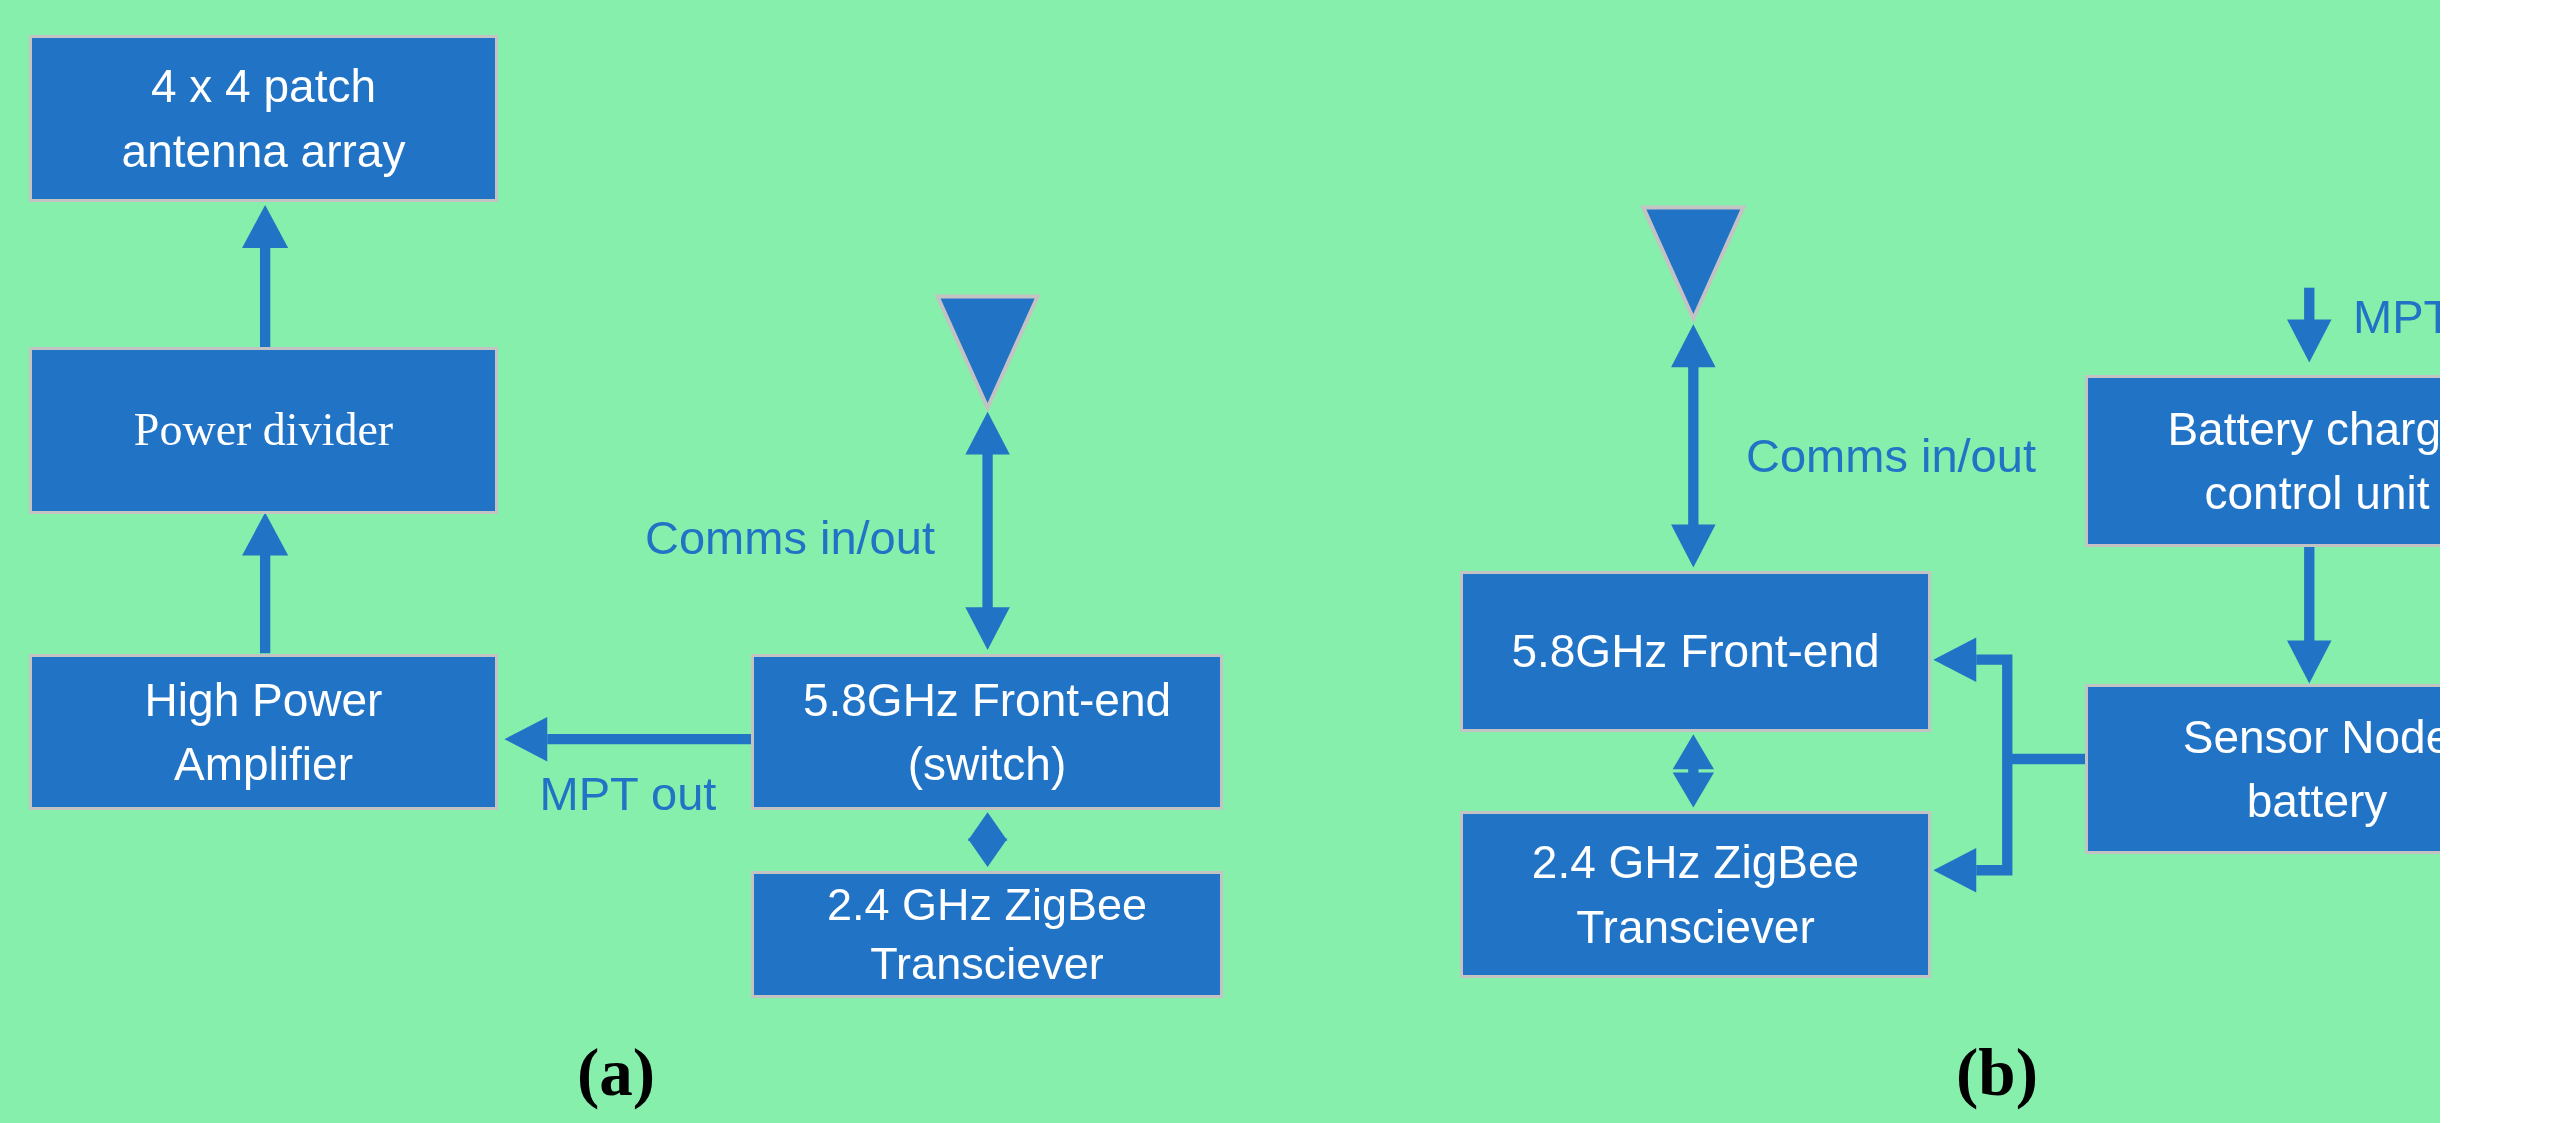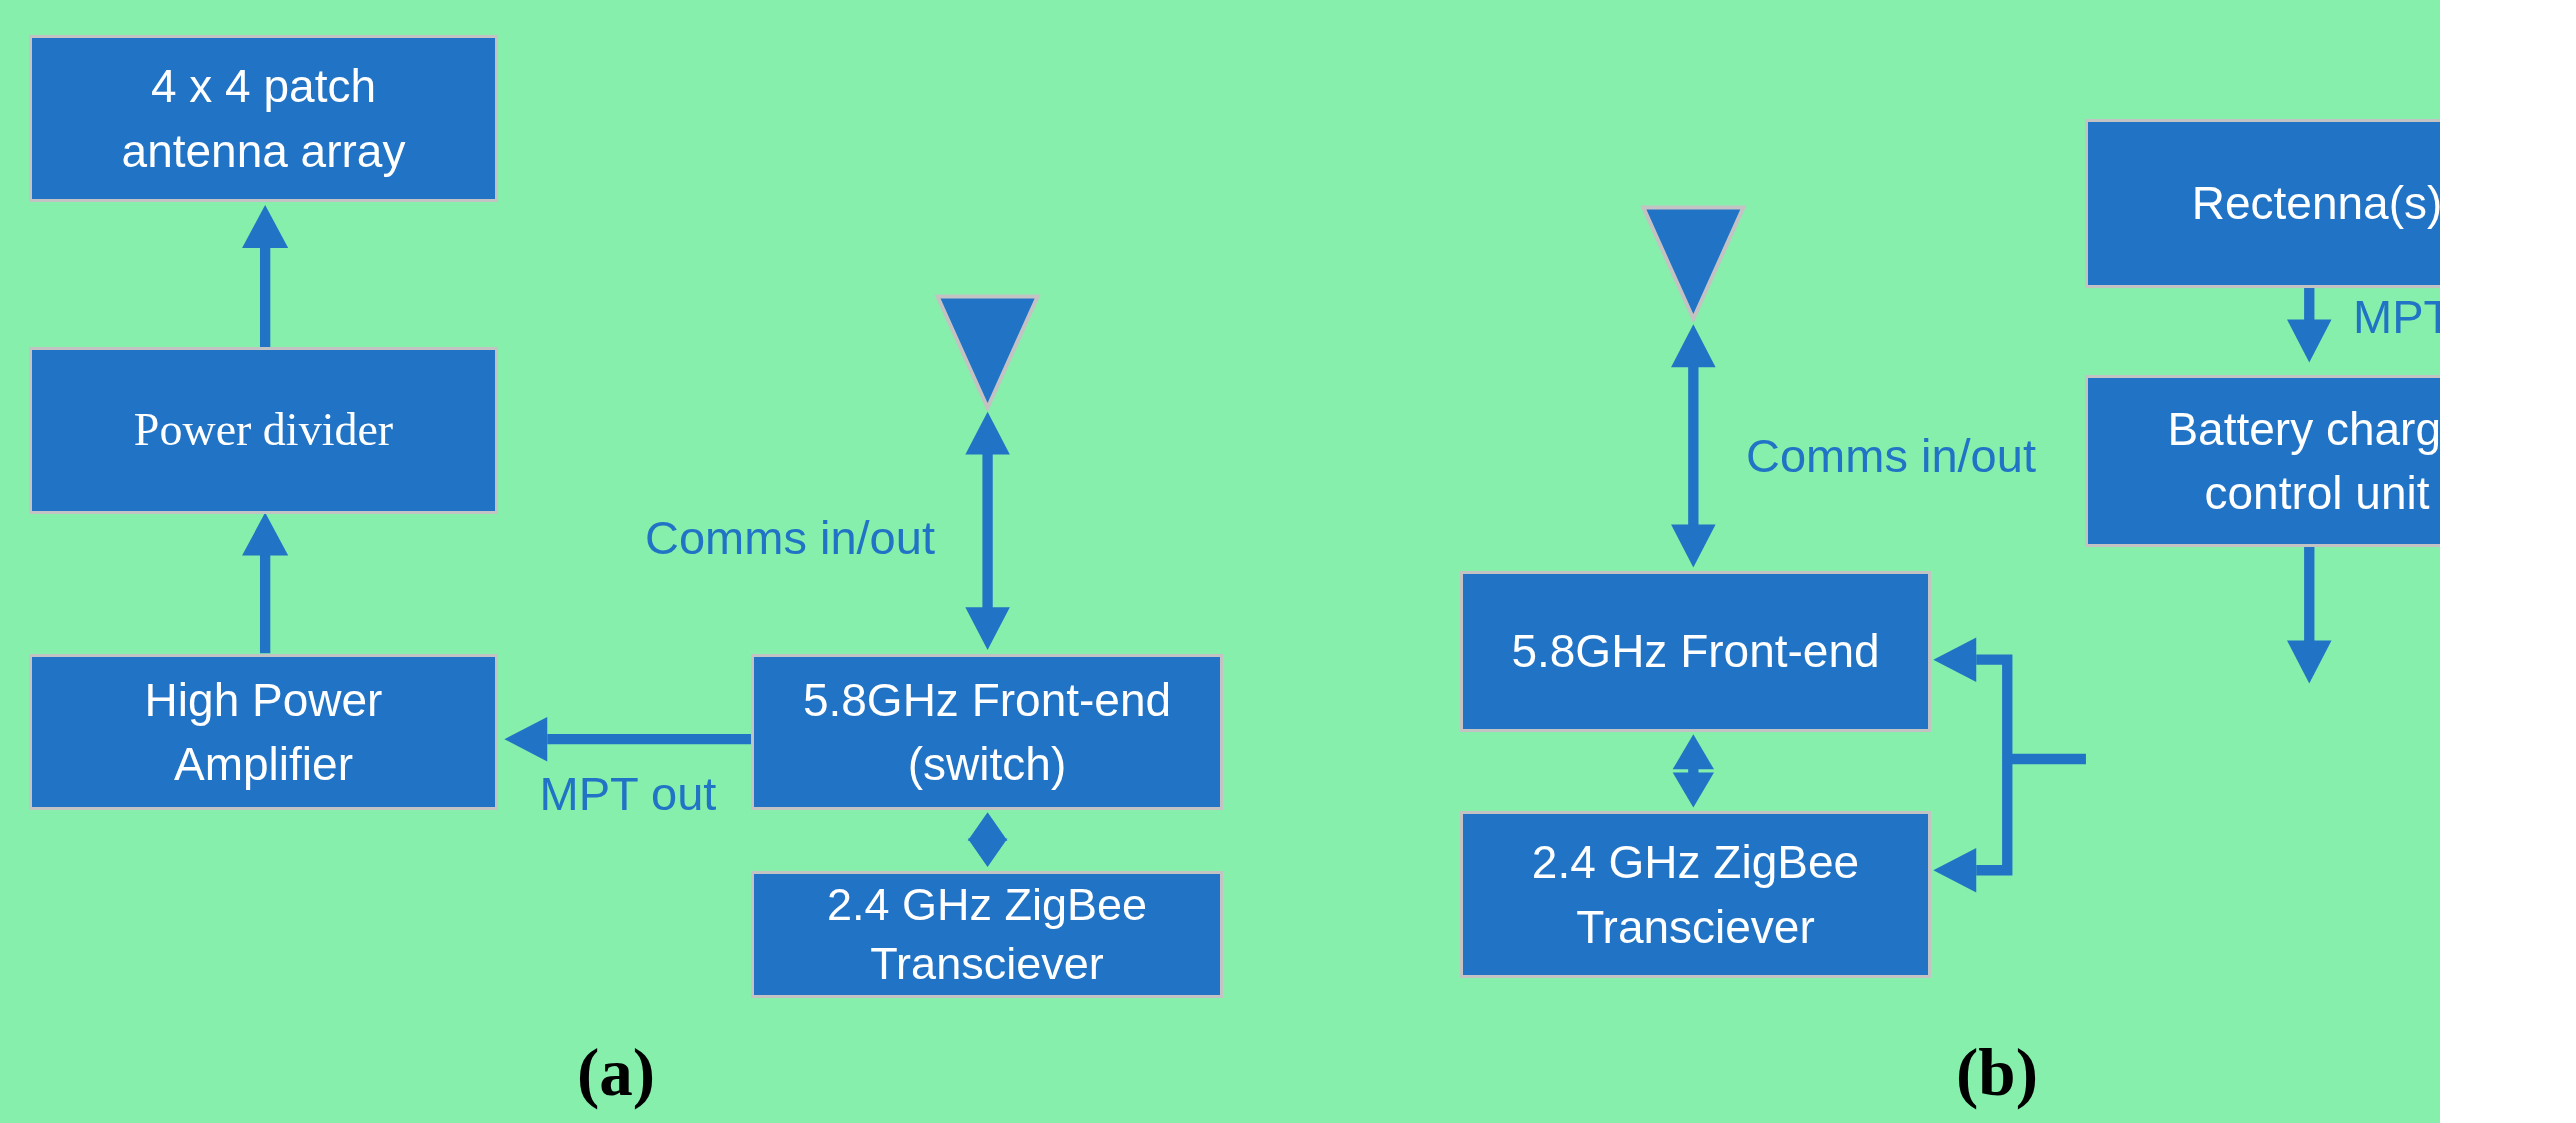--- a/index.html
+++ b/index.html
@@ -106,22 +106,23 @@
   <div class="box" style="left:751px;top:871px;width:472px;height:127px;font-size:45px;line-height:1.3;">2.4 GHz ZigBee
 Transciever</div>
 
   <div class="flabel" style="left:790px;top:537px;">Comms in/out</div>
   <div class="flabel" style="left:628px;top:793px;">MPT out</div>
   <div class="caption" style="left:616px;top:1072px;">(a)</div>
 
   <div class="box" style="left:1460px;top:571px;width:471px;height:161px;">5.8GHz Front-end</div>
   <div class="box" style="left:1460px;top:811px;width:471px;height:167px;">2.4 GHz ZigBee
 Transciever</div>
-  <div class="box" style="left:2085px;top:119px;width:464px;height:169px;">Rectenna(s)</div>
   <div class="box" style="left:2085px;top:363px;width:464px;height:172px;margin-top:12px;">Battery charge
 control unit</div>
+  <div class="box" style="left:2085px;top:684px;width:464px;height:170px;">Sensor Node
+battery</div>
 
   <div class="flabel" style="left:1891px;top:455px;">Comms in/out</div>
   <div class="flabel" style="left:2427px;top:316px;">MPT in</div>
   <div class="caption" style="left:1997px;top:1072px;">(b)</div>
 
 </div>
 
 
 </body></html>

